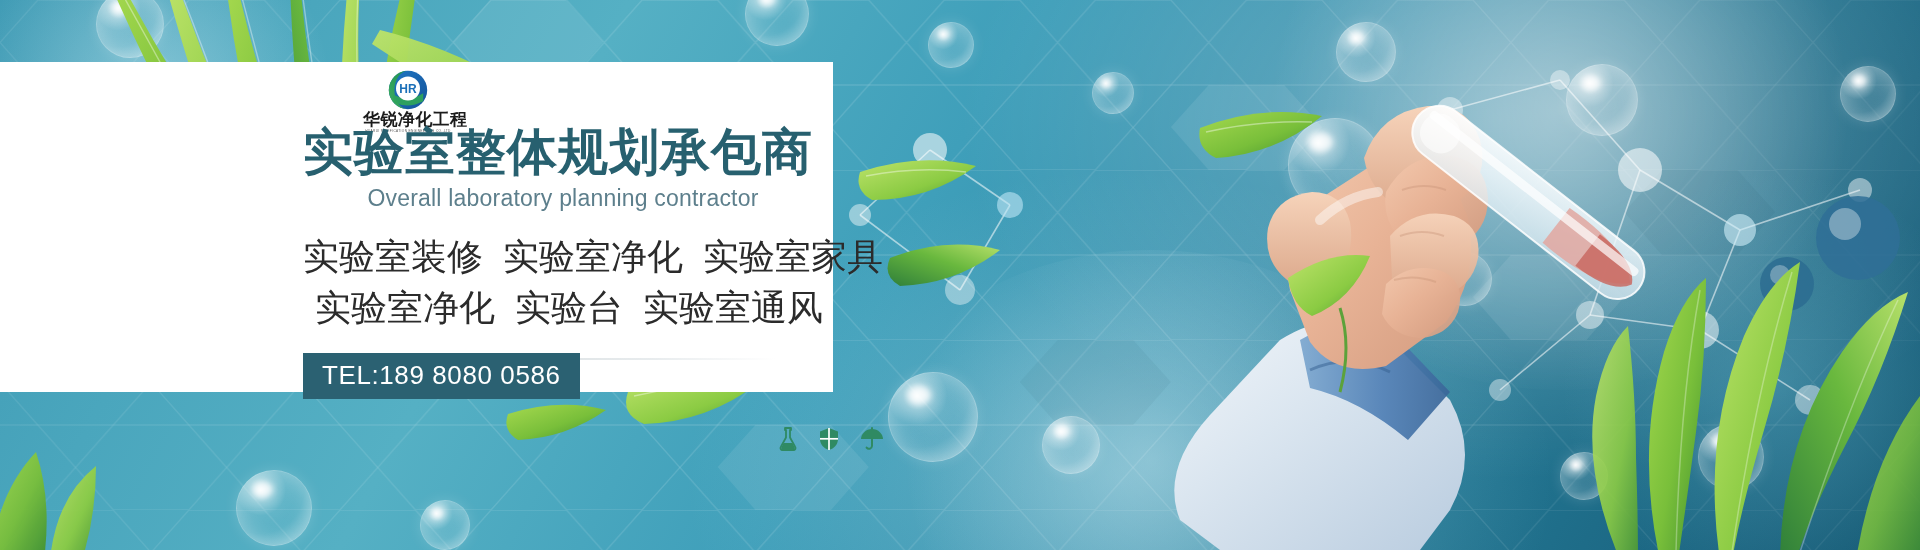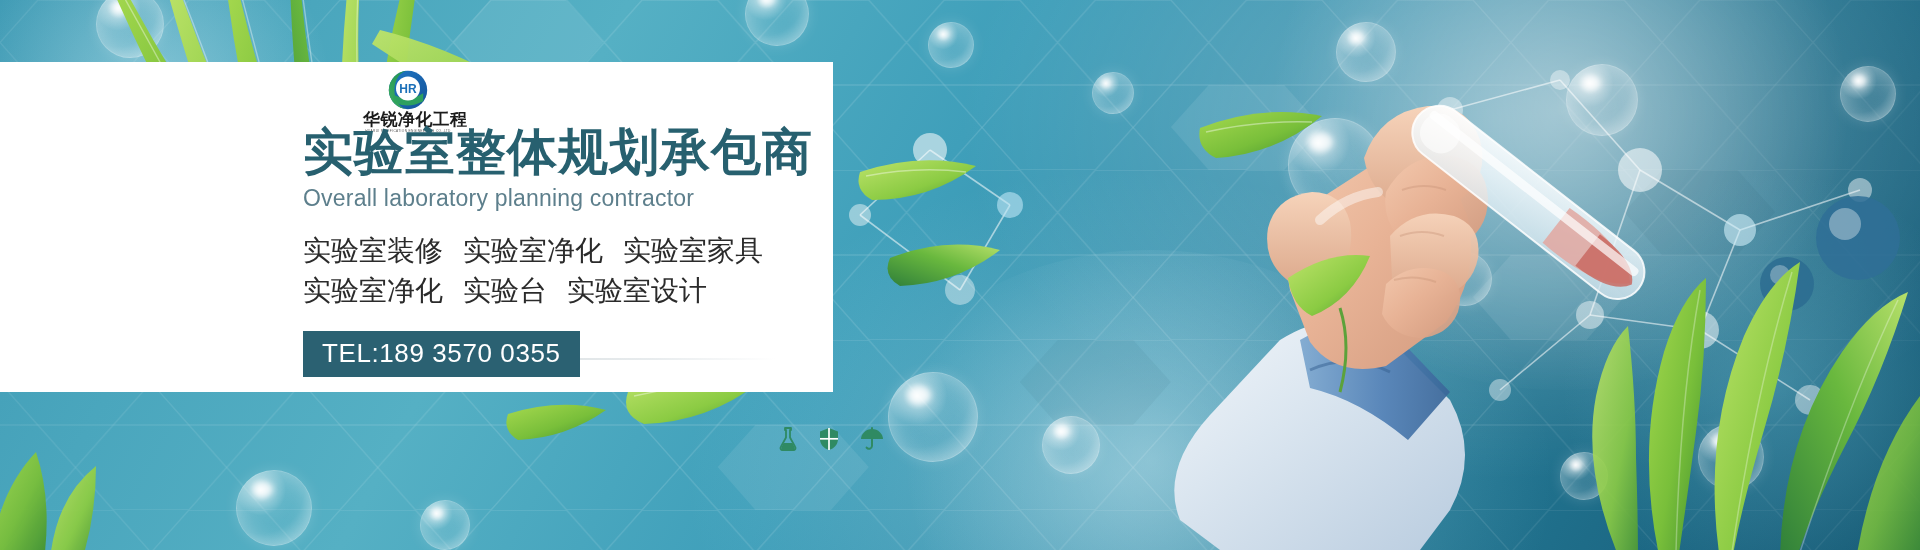--- a/index.html
+++ b/index.html
@@ -77,25 +77,27 @@
   .copy{position:absolute;left:303px;top:125px;width:520px;}
   .headline{
     font-size:50px;line-height:1.08;font-weight:bold;color:#27606f;
     letter-spacing:1px;white-space:nowrap;
     font-family:"DejaVu Sans","Liberation Sans",sans-serif;
   }
   .subhead{
     margin-top:6px;font-size:23px;color:#5d7f8c;letter-spacing:.2px;
     font-weight:300;white-space:nowrap;
     font-family:"Liberation Sans",sans-serif;
+    text-align:center;
   }
   .services{margin-top:19px;}
   .svc-line{
-    font-size:28px;line-height:1.42;color:#2b2b2b;white-space:nowrap;
+    font-size:36px;line-height:1.42;color:#2b2b2b;white-space:nowrap;
     font-family:"DejaVu Sans","Liberation Sans",sans-serif;
+    text-align:right;
   }
   .svc-line .gap{display:inline-block;width:20px;}
 
   .tel{
     display:inline-block;margin-top:20px;
     background:#2b6172;color:#ffffff;
     padding:9px 19px 11px 19px;
     font-size:26px;letter-spacing:.6px;line-height:1;
     font-family:"Liberation Sans",sans-serif;
   }
@@ -387,25 +389,25 @@
 
   <div class="copy">
     <div class="headline">实验室整体规划承包商</div>
     <div class="subhead">Overall laboratory planning contractor</div>
 
     <div class="services">
       <div class="svc-line">
         <span>实验室装修</span><span class="gap"></span><span>实验室净化</span><span class="gap"></span><span>实验室家具</span>
       </div>
       <div class="svc-line">
-        <span>实验室净化</span><span class="gap"></span><span>实验台</span><span class="gap"></span><span>实验室设计</span>
+        <span>实验室净化</span><span class="gap"></span><span>实验台</span><span class="gap"></span><span>实验室通风</span>
       </div>
     </div>
 
-    <div class="tel">TEL:189 3570 0355</div>
+    <div class="tel">TEL:189 8080 0586</div>
   </div>
 
   <div class="feat-icons">
     <span>
       <svg width="20" height="24" viewBox="0 0 20 24" aria-hidden="true">
         <path d="M7 1 h6 v2 h-1 v7.5 l5.2 9.4 A2 2 0 0 1 15.5 23 h-11 A2 2 0 0 1 2.8 19.9 L8 10.5 V3 H7 Z" fill="none" stroke="#2f8a63" stroke-width="1.8" stroke-linejoin="round"></path>
         <path d="M5.6 16 h8.8 l2.1 3.9 A2 2 0 0 1 14.6 23 h-9.2 A2 2 0 0 1 3.6 19.9 Z" fill="#2f8a63"></path>
       </svg>
     </span>
     <span>

